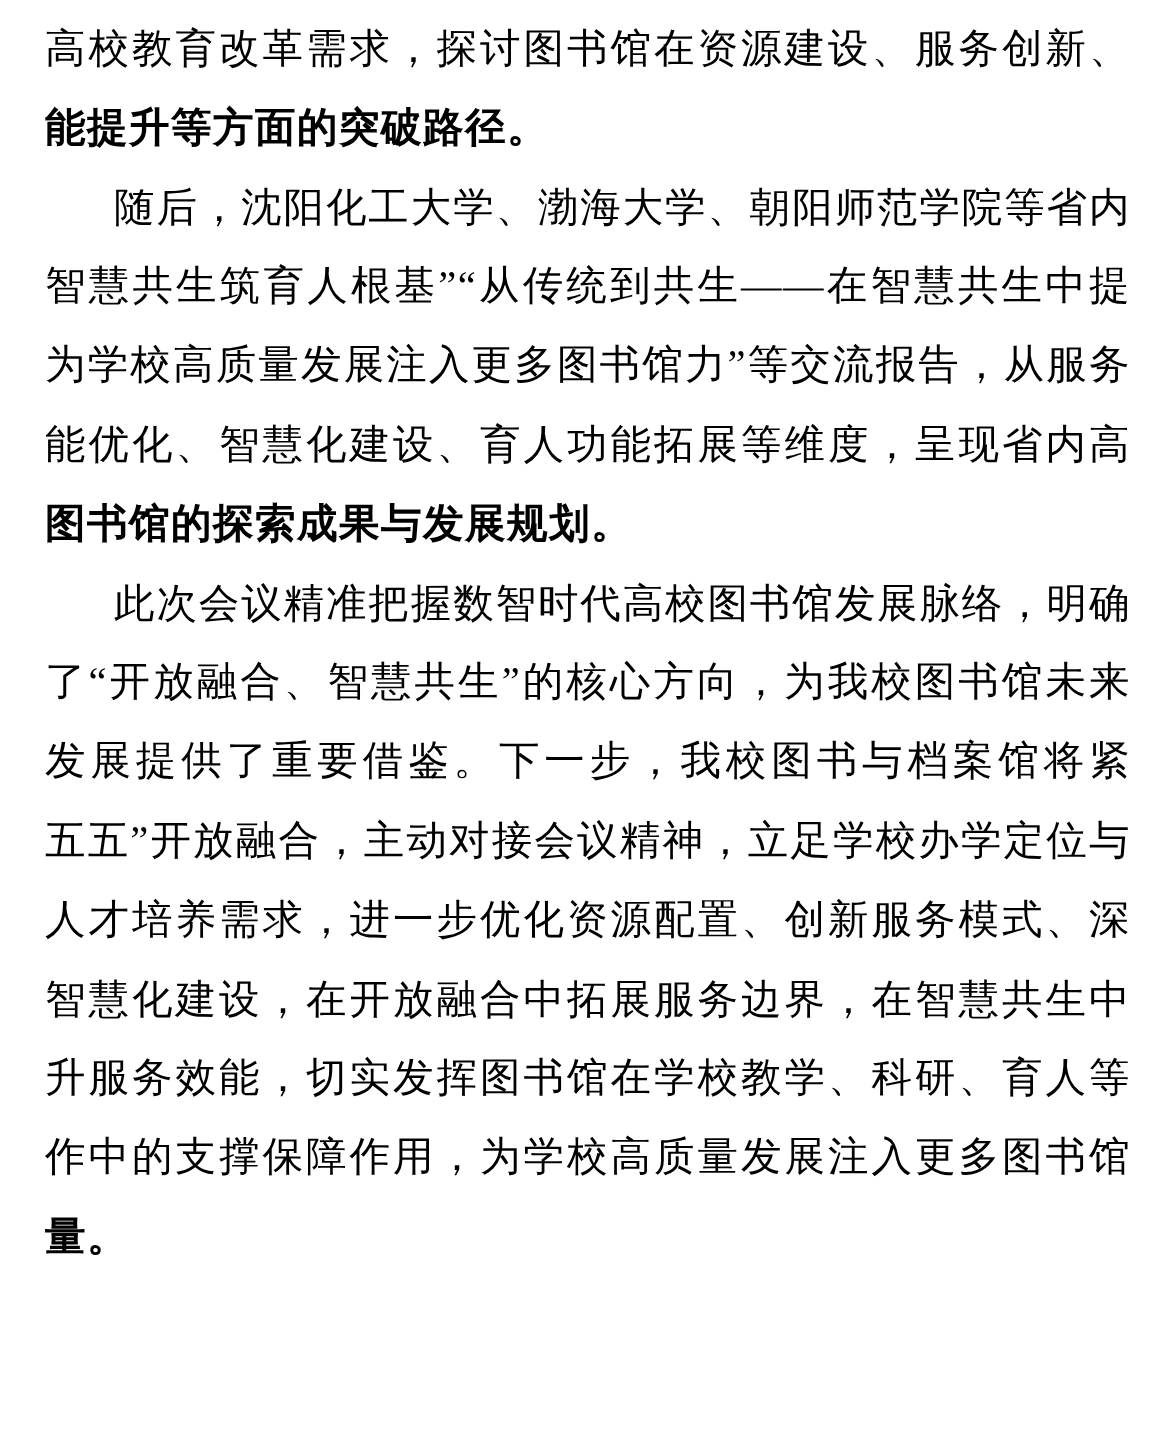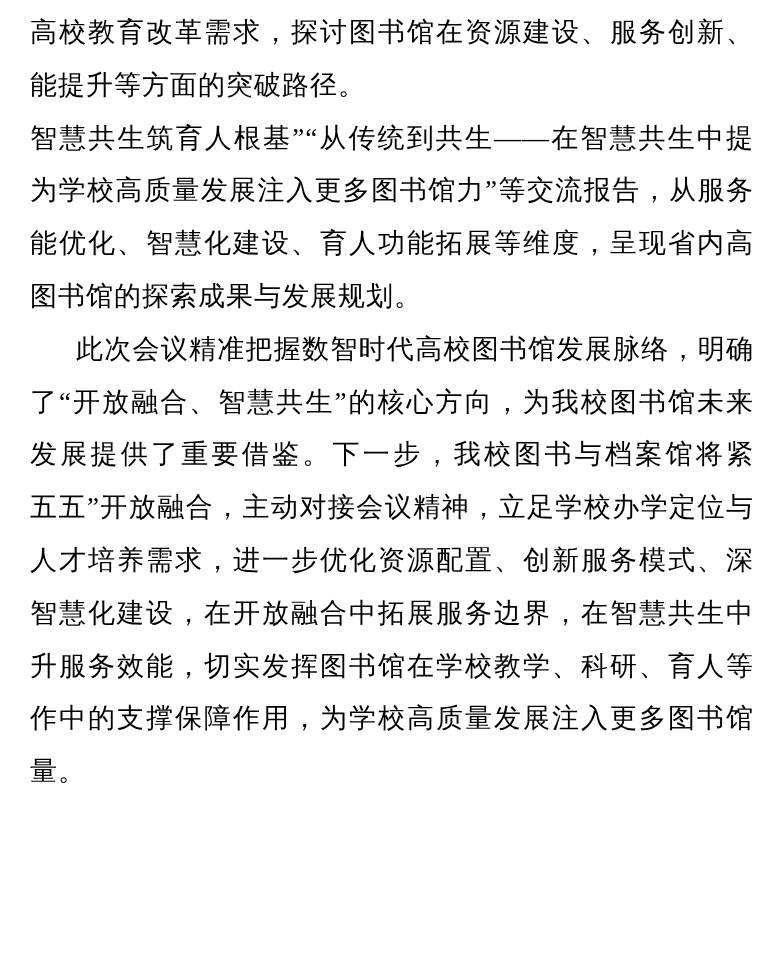--- a/index.html
+++ b/index.html
@@ -28,31 +28,33 @@
     letter-spacing: 1px;
     white-space: normal;
     text-align: justify;
     
     text-align-last: justify;
     text-justify: inter-character;
     overflow: hidden;
   }
   .line.para-end {
     text-align-last: left;
+    font-weight: bold;
   }
   .line.indent {
     text-indent: 46px;
   }
 </style>
 </head>
 <body>
 
 <div class="page">
   <div class="line">高校教育改革需求，探讨图书馆在资源建设、服务创新、效</div>
   <div class="line para-end">能提升等方面的突破路径。</div>
+  <div class="line indent">随后，沈阳化工大学、渤海大学、朝阳师范学院等省内</div>
   <div class="line">智慧共生筑育人根基”“从传统到共生——在智慧共生中提</div>
   <div class="line">为学校高质量发展注入更多图书馆力”等交流报告，从服务效</div>
   <div class="line">能优化、智慧化建设、育人功能拓展等维度，呈现省内高校</div>
   <div class="line para-end">图书馆的探索成果与发展规划。</div>
   <div class="line indent">此次会议精准把握数智时代高校图书馆发展脉络，明确</div>
   <div class="line">了“开放融合、智慧共生”的核心方向，为我校图书馆未来</div>
   <div class="line">发展提供了重要借鉴。下一步，我校图书与档案馆将紧扣“十</div>
   <div class="line">五五”开放融合，主动对接会议精神，立足学校办学定位与</div>
   <div class="line">人才培养需求，进一步优化资源配置、创新服务模式、深化</div>
   <div class="line">智慧化建设，在开放融合中拓展服务边界，在智慧共生中提</div>

